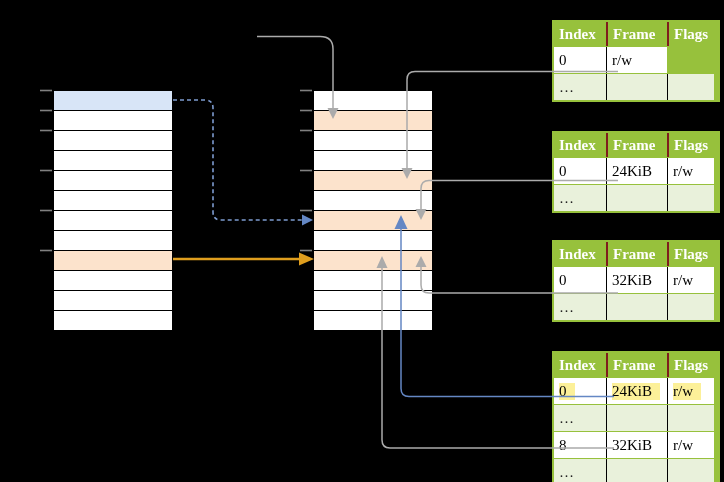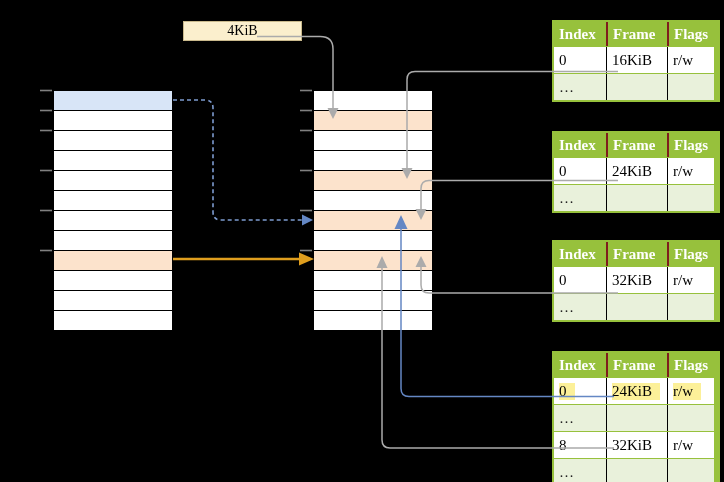--- a/index.html
+++ b/index.html
@@ -36,21 +36,20 @@
   .hd-gray{fill:var(--connector-gray);}
   .hd-blue{fill:var(--connector-blue);}
   .hd-orange{fill:var(--arrow-orange);}
   .tick{stroke:var(--tick-gray);stroke-width:1.6;}
 </style>
 </head>
 <body>
 
 <div id="stage">
 
-  <div class="sizebox">4KiB</div>
 
   <div class="mem" style="left:53px;">
       <div class="mem-row blue"></div>
       <div class="mem-row white"></div>
       <div class="mem-row white"></div>
       <div class="mem-row white"></div>
       <div class="mem-row white"></div>
       <div class="mem-row white"></div>
       <div class="mem-row white"></div>
       <div class="mem-row white"></div>
@@ -76,21 +75,20 @@
     </div>
 
   <div class="pt" style="top:20px;">
     <div class="pt-row head">
       <div class="cell">Index</div>
       <div class="cell">Frame</div>
       <div class="cell">Flags</div>
     </div>
     <div class="pt-row">
       <div class="cell">0</div>
-      <div class="cell">16KiB</div>
       <div class="cell">r/w</div>
     </div>
     <div class="pt-row dots">
       <div class="cell">…</div>
       <div class="cell"></div>
       <div class="cell"></div>
     </div>
   </div>
 
   <div class="pt" style="top:131px;">

